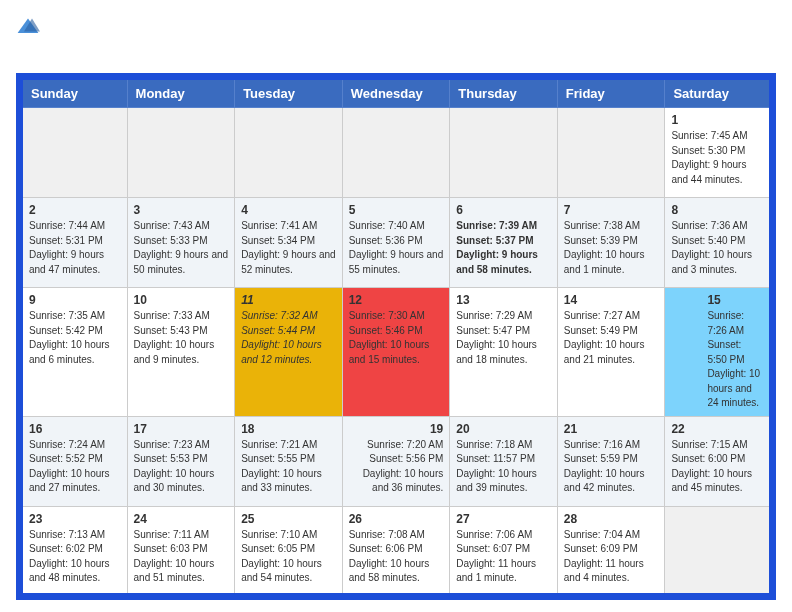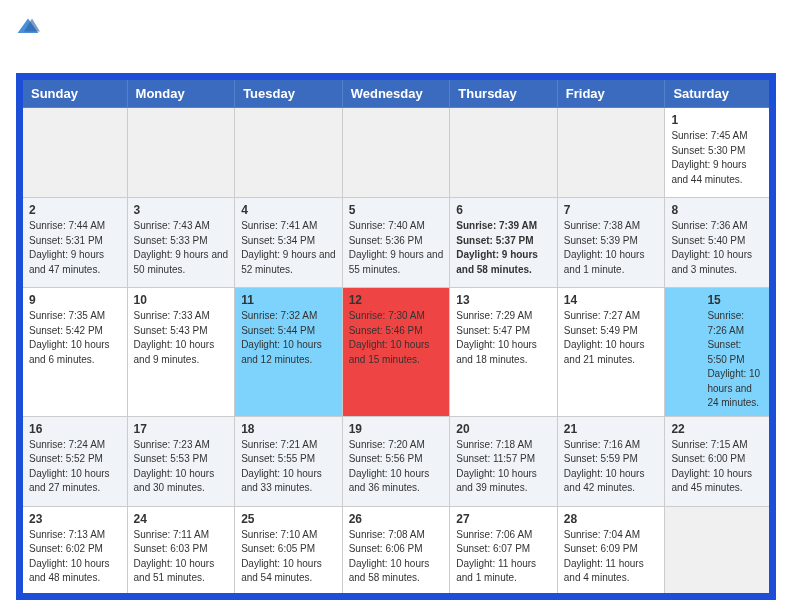--- a/index.html
+++ b/index.html
@@ -192,21 +192,21 @@
           <div class="day-info" style="white-space: pre-line;">Sunrise: 7:35 AM
 Sunset: 5:42 PM
 Daylight: 10 hours and 6 minutes.</div>
         </td>
         <td style="background: rgb(255, 255, 255);">
           <span class="day-number">10</span>
           <div class="day-info" style="white-space: pre-line;">Sunrise: 7:33 AM
 Sunset: 5:43 PM
 Daylight: 10 hours and 9 minutes.</div>
         </td>
-        <td style="background: #7dd3fc;">
+        <td style="background: #eab308; font-style: italic;">
           <span class="day-number">11</span>
           <div class="day-info" style="white-space: pre-line;">Sunrise: 7:32 AM
 Sunset: 5:44 PM
 Daylight: 10 hours and 12 minutes.</div>
         </td>
         <td style="background: #ef4444;">
           <span class="day-number">12</span>
           <div class="day-info" style="white-space: pre-line;">Sunrise: 7:30 AM
 Sunset: 5:46 PM
 Daylight: 10 hours and 15 minutes.</div>
@@ -242,21 +242,21 @@
           <div class="day-info" style="white-space: pre-line;">Sunrise: 7:23 AM
 Sunset: 5:53 PM
 Daylight: 10 hours and 30 minutes.</div>
         </td>
         <td style="background: rgb(240, 244, 248);">
           <span class="day-number">18</span>
           <div class="day-info" style="white-space: pre-line;">Sunrise: 7:21 AM
 Sunset: 5:55 PM
 Daylight: 10 hours and 33 minutes.</div>
         </td>
-        <td style="background: rgb(240, 244, 248);">
+        <td style="background: rgb(240, 244, 248); text-align: right;">
           <span class="day-number">19</span>
           <div class="day-info" style="white-space: pre-line;">Sunrise: 7:20 AM
 Sunset: 5:56 PM
 Daylight: 10 hours and 36 minutes.</div>
         </td>
         <td style="background: rgb(240, 244, 248);">
           <span class="day-number">20</span>
           <div class="day-info" style="white-space: pre-line;">Sunrise: 7:18 AM
 Sunset: 11:57 PM
 Daylight: 10 hours and 39 minutes.</div>

